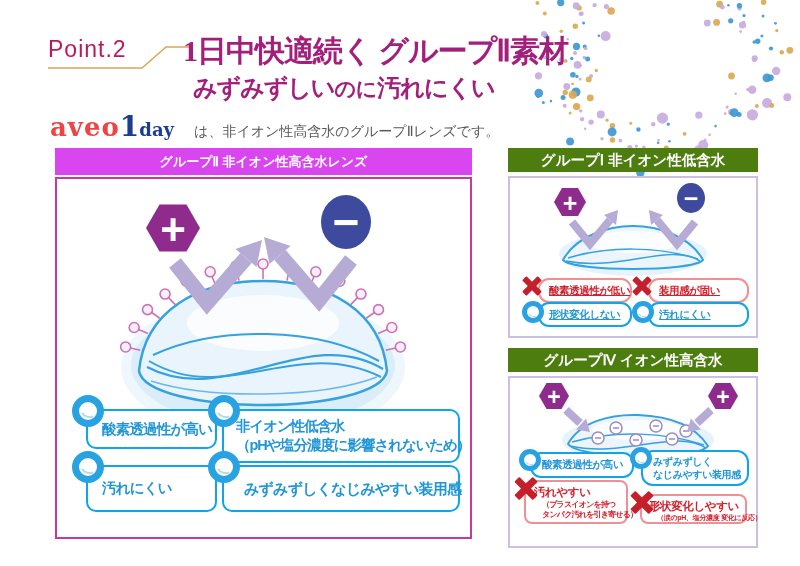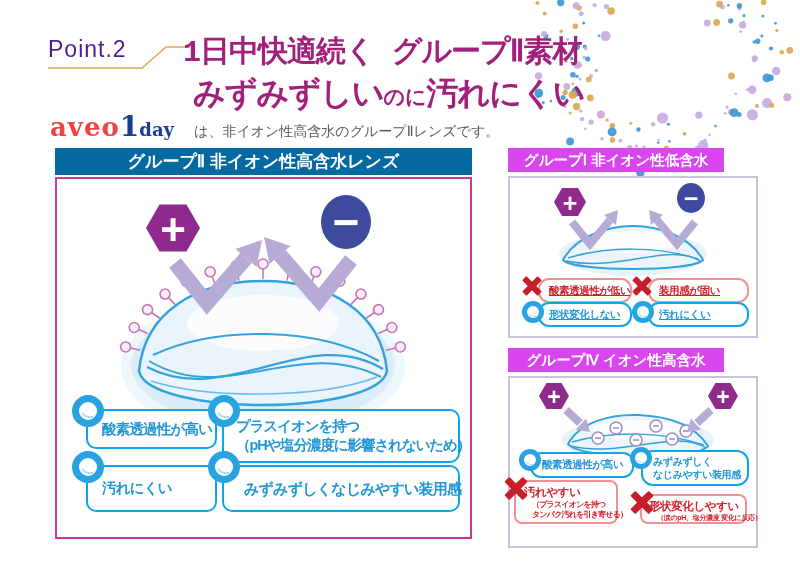--- a/index.html
+++ b/index.html
@@ -3,40 +3,40 @@
 <meta charset="utf-8">
 <style>
   html,body{margin:0;padding:0;background:#fff;}
   .page{position:relative;width:800px;height:566px;background:#fff;overflow:hidden;
         font-family:"Liberation Sans",sans-serif;}
   .abs{position:absolute;}
   .layer{z-index:1;}
   .dots{position:absolute;left:460px;top:0;z-index:0;}
 
   
-  .point-label{left:48px;top:36px;font-size:23px;color:#4c1d95;letter-spacing:1px;}
+  .point-label{left:48px;top:36px;font-size:23px;color:#be185d;letter-spacing:1px;}
   .point-line{left:46px;top:42px;}
-  .title1{left:183px;top:31px;font-family:Liberation Mono, monospace;font-weight:bold;
+  .title1{left:183px;top:31px;font-family:Liberation Serif, serif;font-weight:bold;
           font-size:30px;letter-spacing:-1px;color:#a2207c;white-space:nowrap;}
   .title2{left:193px;top:72px;font-family:"DejaVu Serif",serif;font-weight:bold;
           color:#a2207c;white-space:nowrap;}
-  .title2 .big{font-size:32px;letter-spacing:-1px;}
+  .title2 .big{font-size:24px;letter-spacing:-1px;}
   .title2 .small{font-size:21px;}
   .brand-line{left:50px;top:110px;white-space:nowrap;}
   .logo-aveo{font-family:"DejaVu Serif",serif;font-weight:bold;font-size:26px;
              color:#ef4444;letter-spacing:1px;}
   .logo-num{font-family:"DejaVu Serif",serif;font-weight:bold;font-size:28px;color:#1c3e92;}
   .logo-day{font-family:"DejaVu Serif",serif;font-weight:bold;font-size:18px;color:#1c3e92;}
   .brand-desc{font-size:14px;color:#595757;margin-left:20px;}
 
   
   .panel-header{color:#fff;font-weight:bold;text-align:center;}
   .mp-header{left:55px;top:148px;width:417px;height:27px;line-height:27px;
-             font-size:17px;background:#0369a1;}
-  .g-header{width:216px;height:24px;line-height:24px;font-size:14.5px;background:#d946ef;}
+             font-size:13px;background:#d946ef;}
+  .g-header{width:250px;height:24px;line-height:24px;font-size:14.5px;background:#4d7c0f;}
   .g1-header{left:508px;top:148px;}
   .g4-header{left:508px;top:348px;}
   .panel-body{background:#fff;}
   .mp-body{left:55px;top:177px;width:413px;height:358px;border:2px solid #c43aa0;}
   .g1-body{left:508px;top:176px;width:246px;height:158px;border:2px solid #cbc0de;}
   .g4-body{left:508px;top:376px;width:246px;height:168px;border:2px solid #cbc0de;}
   .illus{position:absolute;left:0;top:0;}
 
   
   .feat{position:absolute;border-radius:10px;background:#fff;display:flex;align-items:center;}
@@ -80,21 +80,21 @@
   .g1-f4{left:138px;top:124px;width:97px;height:21px;border-width:1.5px;border-radius:11px;}
   .g1-body .feat-text{font-size:10.5px;letter-spacing:-0.4px;padding-left:9px;text-decoration:underline;}
   .g1-x{left:-18px;top:-4px;}
   .g1-ring{left:-18px;top:-3px;}
 
   
   .g4-f1{left:20px;top:74px;width:100px;height:22px;border-width:1.5px;border-radius:11px;}
   .g4-f2{left:131px;top:72px;width:104px;height:32px;border-width:1.5px;border-radius:12px;}
   .g4-f1 .feat-text{font-size:10.5px;letter-spacing:-0.4px;padding-left:10px;}
   .g4-f2 .feat-text{font-size:10px;letter-spacing:-0.4px;padding-left:10px;}
-  .g4-f3{left:4px;top:102px;width:104px;height:44px;border-width:1.5px;border-radius:8px;
+  .g4-f3{left:14px;top:102px;width:104px;height:44px;border-width:1.5px;border-radius:8px;
          padding:3px 2px 2px 8px;box-sizing:border-box;}
   .g4-f4{left:130px;top:116px;width:107px;height:30px;border-width:1.5px;border-radius:8px;
          padding:3px 2px 4px 7px;box-sizing:border-box;}
   .g4-f3 .feat-title,.g4-f4 .feat-title{font-size:11.5px;letter-spacing:-0.4px;}
   .g4-f3 .feat-sub{font-size:8px;letter-spacing:-0.8px;}
   .g4-f4 .feat-sub{font-size:7px;letter-spacing:-0.3px;}
   .g4-ring{left:-13px;top:-5px;}
   .g4-x{left:-12px;top:-6px;}
 </style>
 </head>
@@ -307,21 +307,21 @@
       <ellipse cx="289" cy="37" rx="25" ry="27" fill="#3d4a9d"></ellipse>
       <text x="289" y="37" text-anchor="middle" dominant-baseline="central" fill="#fff" font-size="46" font-weight="bold" font-family="Liberation Sans, sans-serif">−</text>
     </svg>
 
     <div class="feat good mp-f1">
       <span class="ring-icon mp-ring"></span>
       <div class="feat-text">酸素透過性が高い</div>
     </div>
     <div class="feat good mp-f2">
       <span class="ring-icon mp-ring"></span>
-      <div class="feat-text">プラスイオンを持つ
+      <div class="feat-text">非イオン性低含水
 （pHや塩分濃度に影響されないため）</div>
     </div>
     <div class="feat good mp-f3">
       <span class="ring-icon mp-ring"></span>
       <div class="feat-text">汚れにくい</div>
     </div>
     <div class="feat good mp-f4">
       <span class="ring-icon mp-ring"></span>
       <div class="feat-text">みずみずしくなじみやすい装用感</div>
     </div>

